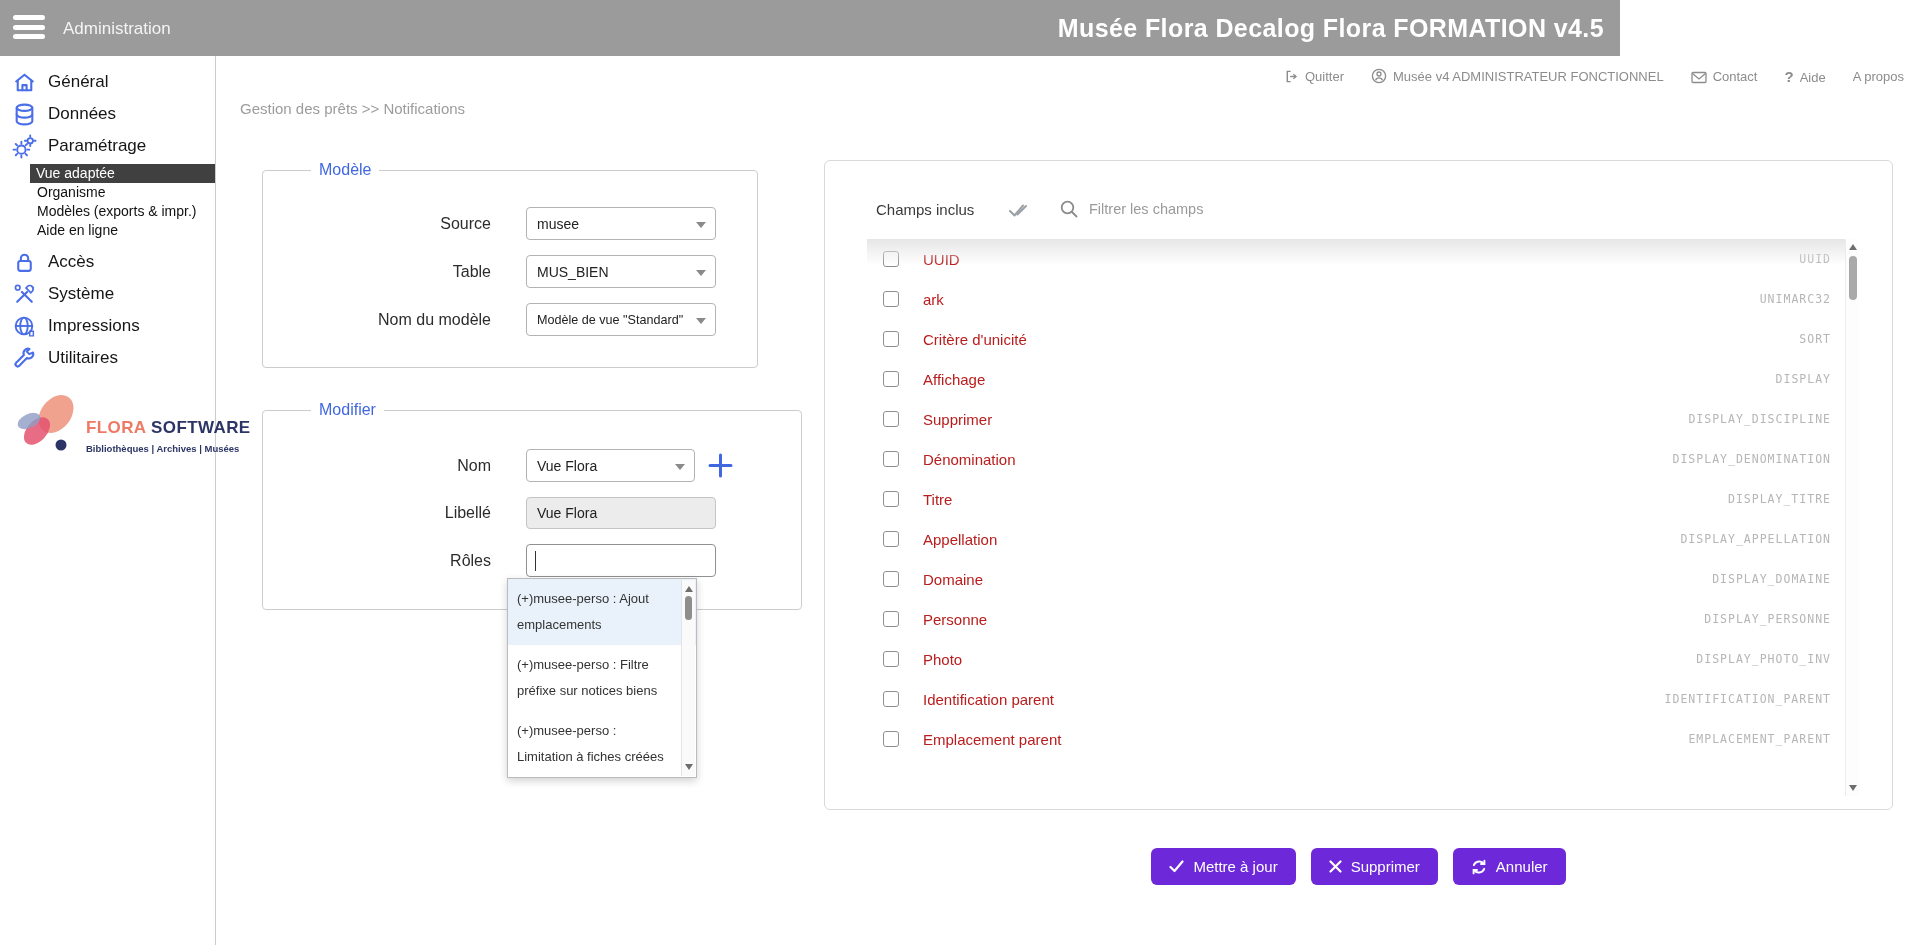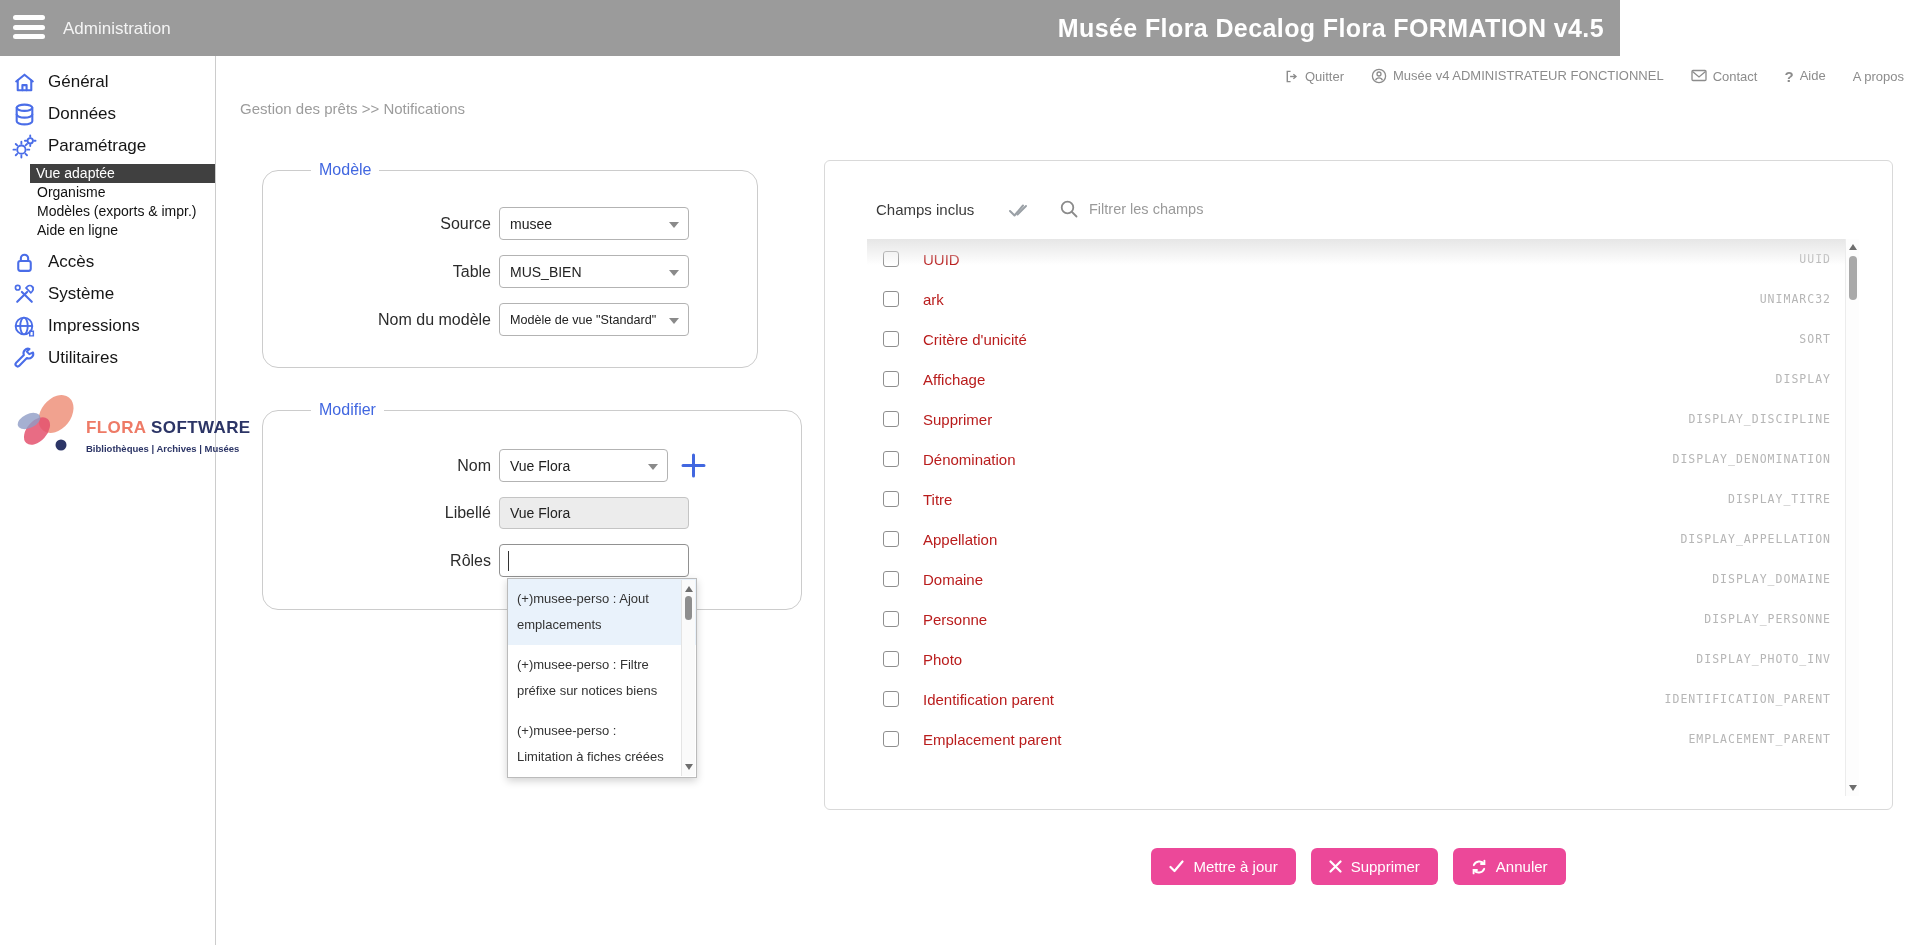--- a/index.html
+++ b/index.html
@@ -9,21 +9,21 @@
 
   
   .topbar { position:absolute; left:0; top:0; width:1620px; height:56px; background:#9b9b9b; }
   .hamburger { position:absolute; left:13px; top:15px; width:34px; height:26px; cursor:pointer; }
   .hamburger span { display:block; width:32px; height:5px; background:#fff; border-radius:3px; margin-bottom:4.5px; }
   .app-title { position:absolute; left:63px; top:19px; color:#f4f4f4; font-size:17px; }
   .brand-title { position:absolute; right:16px; top:14px; color:#fff; font-size:25px; font-weight:bold; letter-spacing:.4px; }
 
   
   .linkbar { position:absolute; left:216px; top:56px; width:1704px; height:40px; display:flex; justify-content:flex-end; align-items:center; gap:27px; padding-right:16px; background:#fff; }
-  .lnk { display:inline-flex; align-items:flex-start; gap:6px; color:#8c8c8c; font-size:13px; cursor:pointer; white-space:nowrap; }
+  .lnk { display:inline-flex; align-items:flex-end; gap:6px; color:#8c8c8c; font-size:13px; cursor:pointer; white-space:nowrap; }
   .lnk svg { flex:0 0 auto; }
   .qmark { font-size:15px; color:#8c8c8c; font-weight:bold; }
 
   
   .sidebar { position:absolute; left:0; top:56px; width:216px; height:889px; background:#fff; border-right:1px solid #ccc; padding-top:10px; }
   .nav-item { display:flex; align-items:center; height:32px; padding-left:12px; gap:11px; cursor:pointer; }
   .nav-item .nlabel { font-size:17px; color:#161616; }
   .nav-item svg { flex:0 0 auto; }
   .submenu { padding:2px 0 3px 0; }
   .sub-item { height:19px; line-height:19px; padding-left:37px; font-size:14px; color:#111; cursor:pointer; white-space:nowrap; }
@@ -32,26 +32,26 @@
   .logo-text { position:absolute; left:70px; top:24px; }
   .logo-line1 { font-size:17px; font-weight:bold; letter-spacing:.4px; white-space:nowrap; }
   .logo-flora { color:#ee7a66; }
   .logo-soft { color:#2c3566; }
   .logo-tag { margin-top:5px; font-size:9.5px; font-weight:bold; color:#2c3566; white-space:nowrap; }
 
   
   .breadcrumb { position:absolute; left:240px; top:100px; font-size:15px; color:#9c9c9c; }
 
   
-  .panel { position:absolute; background:#fff; border:1px solid #ccc; border-radius:16px; }
+  .panel { position:absolute; background:#fff; border:1px solid #ccc; border-radius:4px; }
   .panel-legend { position:absolute; top:-10px; left:48px; background:#fff; padding:0 8px; color:#4167e0; font-size:16px; }
   .model-panel { left:262px; top:170px; width:496px; height:198px; padding-top:36px; }
   .modify-panel { left:262px; top:410px; width:540px; height:200px; padding-top:38px; }
   .frow-line { display:flex; align-items:center; margin-bottom:15px; }
-  .flab { flex:0 0 228px; text-align:right; margin-right:8px; font-size:16px; color:#2c2c2c; }
+  .flab { flex:0 0 228px; text-align:right; margin-right:35px; font-size:16px; color:#2c2c2c; }
   .selbox { position:relative; width:190px; height:33px; border:1px solid #b3b3b3; border-radius:4px; background:#fff; display:flex; align-items:center; padding:0 24px 0 10px; font-size:14px; color:#222; cursor:pointer; }
   .selbox.small-text { font-size:12.6px; padding-right:20px; }
   .selbox .caret { position:absolute; right:9px; top:14px; width:0; height:0; border-left:5px solid transparent; border-right:5px solid transparent; border-top:6px solid #8a8a8a; }
   .selbox.narrow { width:169px; }
   .txtbox { width:190px; height:32px; border:1px solid #c4c4c4; border-radius:4px; background:#ececec; display:flex; align-items:center; padding:0 10px; font-size:14px; color:#222; }
   .rolesbox { position:relative; width:190px; height:33px; border:1px solid #919191; border-radius:4px; background:#fff; }
   .text-caret { position:absolute; left:8px; top:6px; width:1px; height:20px; background:#333; }
   .plus-btn { margin-left:12px; cursor:pointer; }
 
   
@@ -74,21 +74,21 @@
   .flist-shade { position:absolute; left:0; top:0; right:14px; height:26px; background:linear-gradient(to bottom,#e6e6e6,rgba(255,255,255,0)); pointer-events:none; z-index:2; }
   .frow { display:flex; align-items:center; height:40px; padding:0 28px 0 16px; }
   .cb { flex:0 0 16px; width:16px; height:16px; border:1px solid #8f8f8f; border-radius:3px; background:#fff; cursor:pointer; }
   .flabel { margin-left:24px; font-size:15px; color:#b91c1c; }
   .fcode { margin-left:auto; font-family:"DejaVu Sans Mono","Liberation Mono",monospace; font-size:11.5px; letter-spacing:1px; color:#b6b6b6; }
   .list-scroll { position:absolute; left:1020px; top:78px; width:14px; height:557px; background:#fdfdfd; border-left:1px solid #ececec; }
   .list-thumb { position:absolute; left:3px; top:17px; width:8px; height:44px; background:#a9a9a9; border-radius:4px; }
 
   
   .actions { position:absolute; left:824px; top:848px; width:1069px; display:flex; justify-content:center; gap:15px; }
-  .btn { height:37px; background:#ec4899; color:#fff; border:none; border-radius:6px; font-size:15px; font-family:"Liberation Sans",sans-serif; display:inline-flex; align-items:center; gap:9px; padding:0 18px; cursor:pointer; }
+  .btn { height:37px; background:#6d28d9; color:#fff; border:none; border-radius:6px; font-size:15px; font-family:"Liberation Sans",sans-serif; display:inline-flex; align-items:center; gap:9px; padding:0 18px; cursor:pointer; }
 </style>
 </head>
 <body>
 
 <div id="app">
 
   <header class="topbar">
     <div class="hamburger">
       <span></span>
         <span></span>

